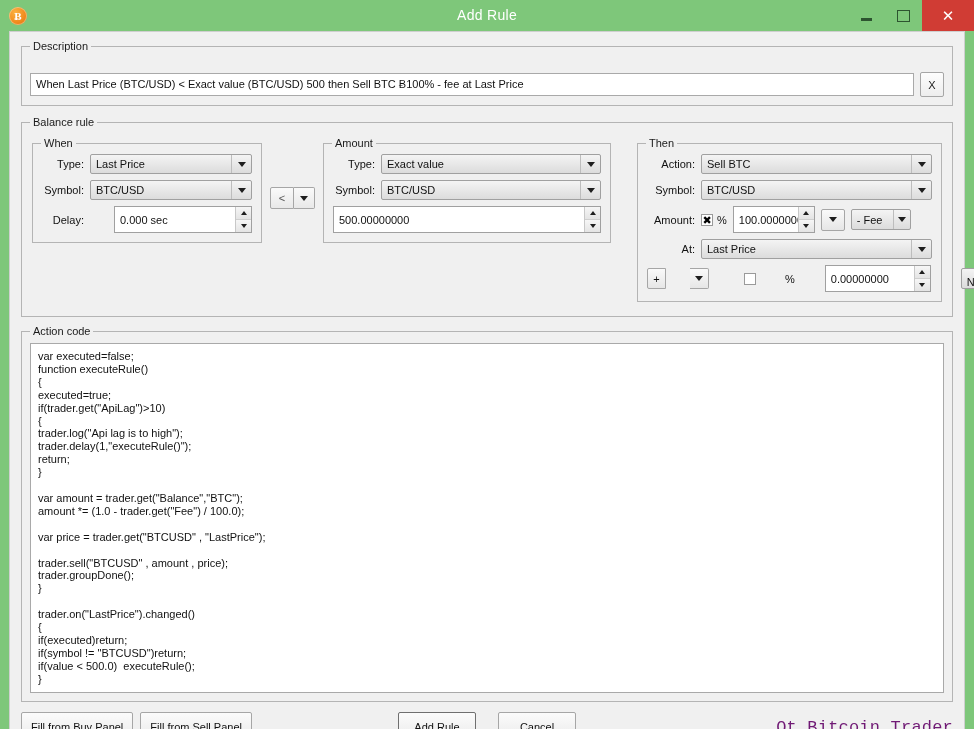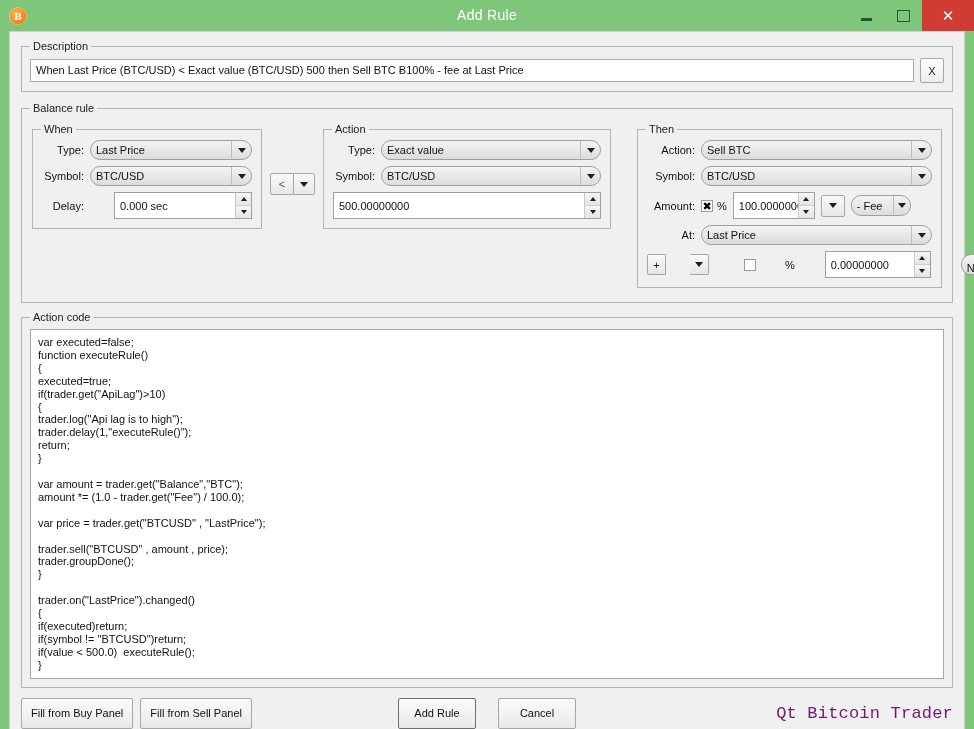--- a/index.html
+++ b/index.html
@@ -64,21 +64,21 @@
     background:transparent;
   }
   .group > .glabel{
     position:absolute;top:-7px;left:8px;
     background:#f0f0f0;padding:0 3px;
     font-size:11px;color:#1a1a1a;line-height:12px;
   }
 
   
   .desc-wrap{margin:14px 11px 0 11px;}
-  .desc-row{display:flex;align-items:center;gap:6px;margin-top:2px;}
+  .desc-row{display:flex;align-items:center;gap:6px;margin-top:16px;}
   .desc-input{
     flex:1 1 auto;height:23px;box-sizing:border-box;
     border:1px solid #a9a9a9;background:#ffffff;
     padding:0 5px;font-size:11px;color:#111;line-height:21px;
     white-space:nowrap;overflow:hidden;
   }
   .btn-x{
     width:24px;height:25px;box-sizing:border-box;
     border:1px solid #a6a6a6;border-radius:2px;
     background:linear-gradient(#fdfdfd,#ededed);
@@ -97,21 +97,21 @@
   .frow{display:flex;align-items:center;margin-bottom:6px;}
   .frow:last-child{margin-bottom:0;gap:24px;}
   .flabel{
     font-size:11px;color:#111;text-align:right;padding-right:6px;
     white-space:nowrap;flex:0 0 auto;
   }
 
   
   .combo{
     position:relative;height:20px;box-sizing:border-box;
-    border:1px solid #a0a0a0;border-radius:10px;
+    border:1px solid #a0a0a0;border-radius:2px;
     background:linear-gradient(#f4f4f4,#dcdcdc);
     display:flex;align-items:center;flex:1 1 auto;min-width:0;cursor:default;
   }
   .combo .ctext{
     padding-left:5px;font-size:11px;color:#111;
     white-space:nowrap;overflow:hidden;text-overflow:ellipsis;flex:1 1 auto;
   }
   .combo .carrow{
     width:19px;height:100%;flex:0 0 19px;
     border-left:1px solid #bdbdbd;
@@ -305,21 +305,21 @@
           </div>
 
           <div class="op-wrap">
             <div class="op-btn">&lt;</div>
             <div class="op-arrow">
                 <span class="tri-down"></span>
               </div>
           </div>
 
           <div class="group sub-value" style="padding:10px 9px 9px 9px;">
-            <div class="glabel">Action</div>
+            <div class="glabel">Amount</div>
 
             <div class="frow">
               <div class="flabel" style="width:42px;">Type:</div>
               <div class="combo">
                 <div class="ctext">Exact value</div>
                 <div class="carrow">
                     <span class="tri-down"></span>
                   </div>
               </div>
             </div>

